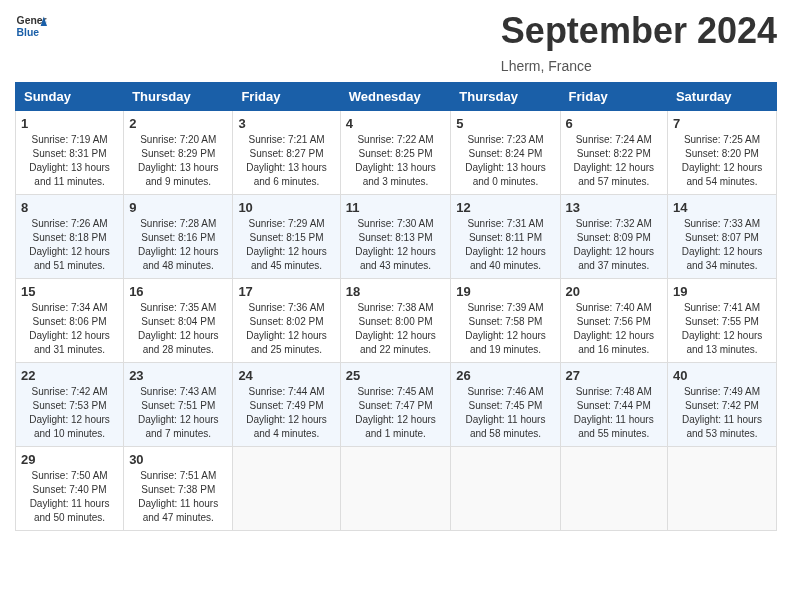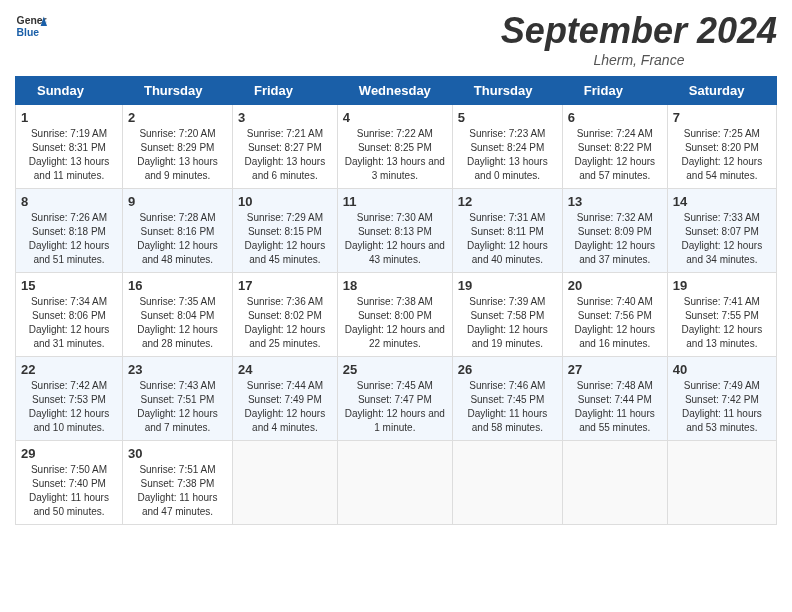--- a/index.html
+++ b/index.html
@@ -24,44 +24,43 @@
     .logo {
       display: flex;
       align-items: center;
       gap: 4px;
     }
     .logo-icon {
       width: 32px;
       height: 32px;
     }
     .title-block {
-      text-align: center;
-      font-style: italic;
+      text-align: left;
     }
     .month-title {
       font-size: 36px;
       font-weight: bold;
       color: #333;
     }
     .location {
       font-size: 14px;
       color: #555;
-      margin-top: 0;
+      margin-top: 6px;
     }
     .calendar-table {
       width: 100%;
       border-collapse: collapse;
       border: 1px solid #ccc;
     }
     .calendar-table th {
       background: #1a5fa8;
       color: #fff;
       font-size: 13px;
       font-weight: bold;
-      padding: 6px 21px;
+      padding: 6px 8px;
       text-align: left;
       border: 1px solid #1a5fa8;
     }
     .calendar-table td {
       vertical-align: top;
       padding: 5px 5px 5px 5px;
       border: 1px solid #ddd;
       font-size: 10.5px;
       color: #333;
       width: 113px;

